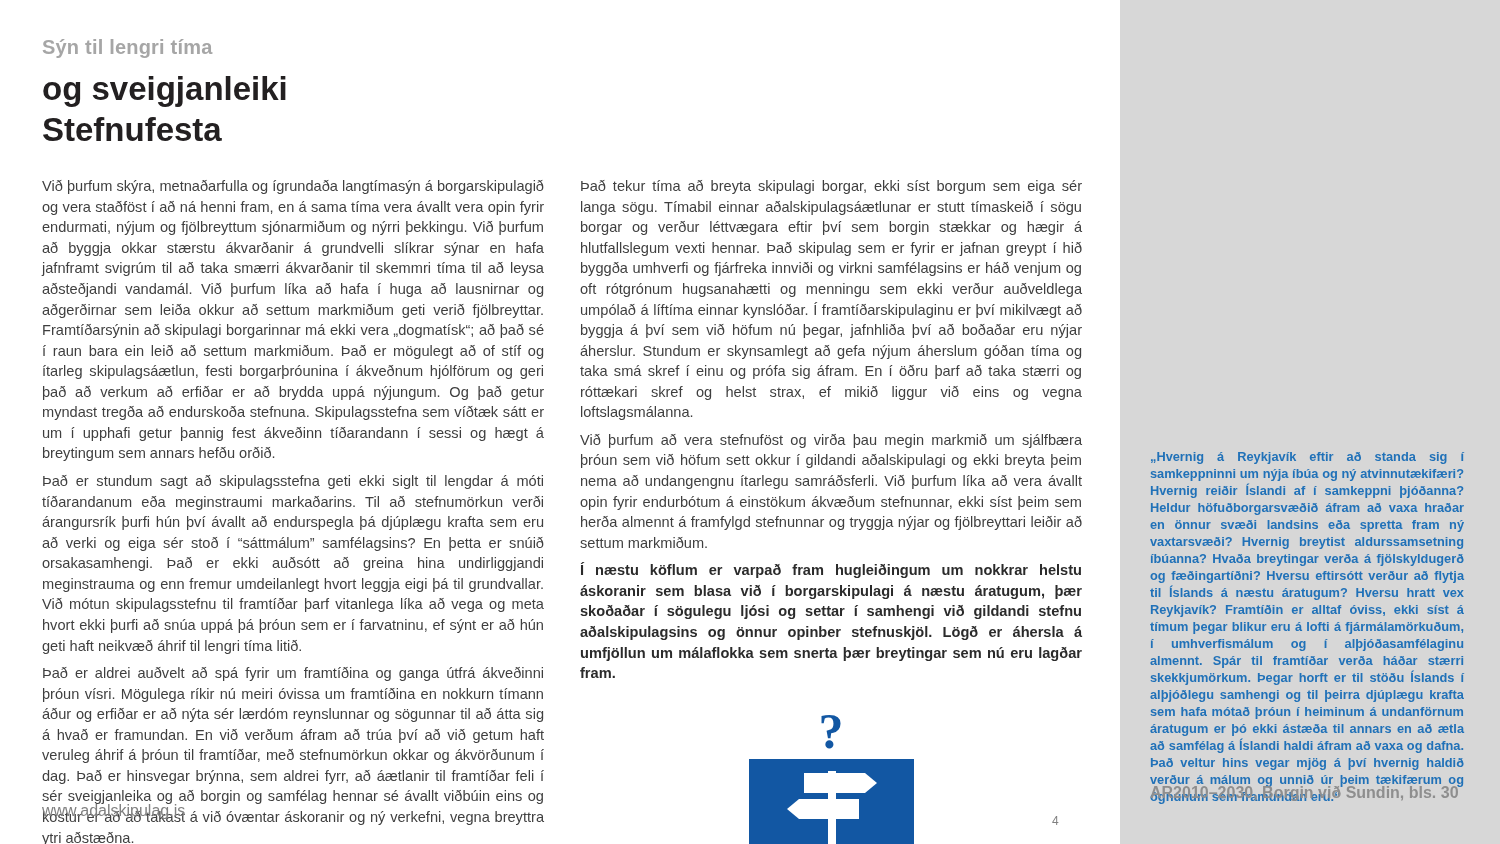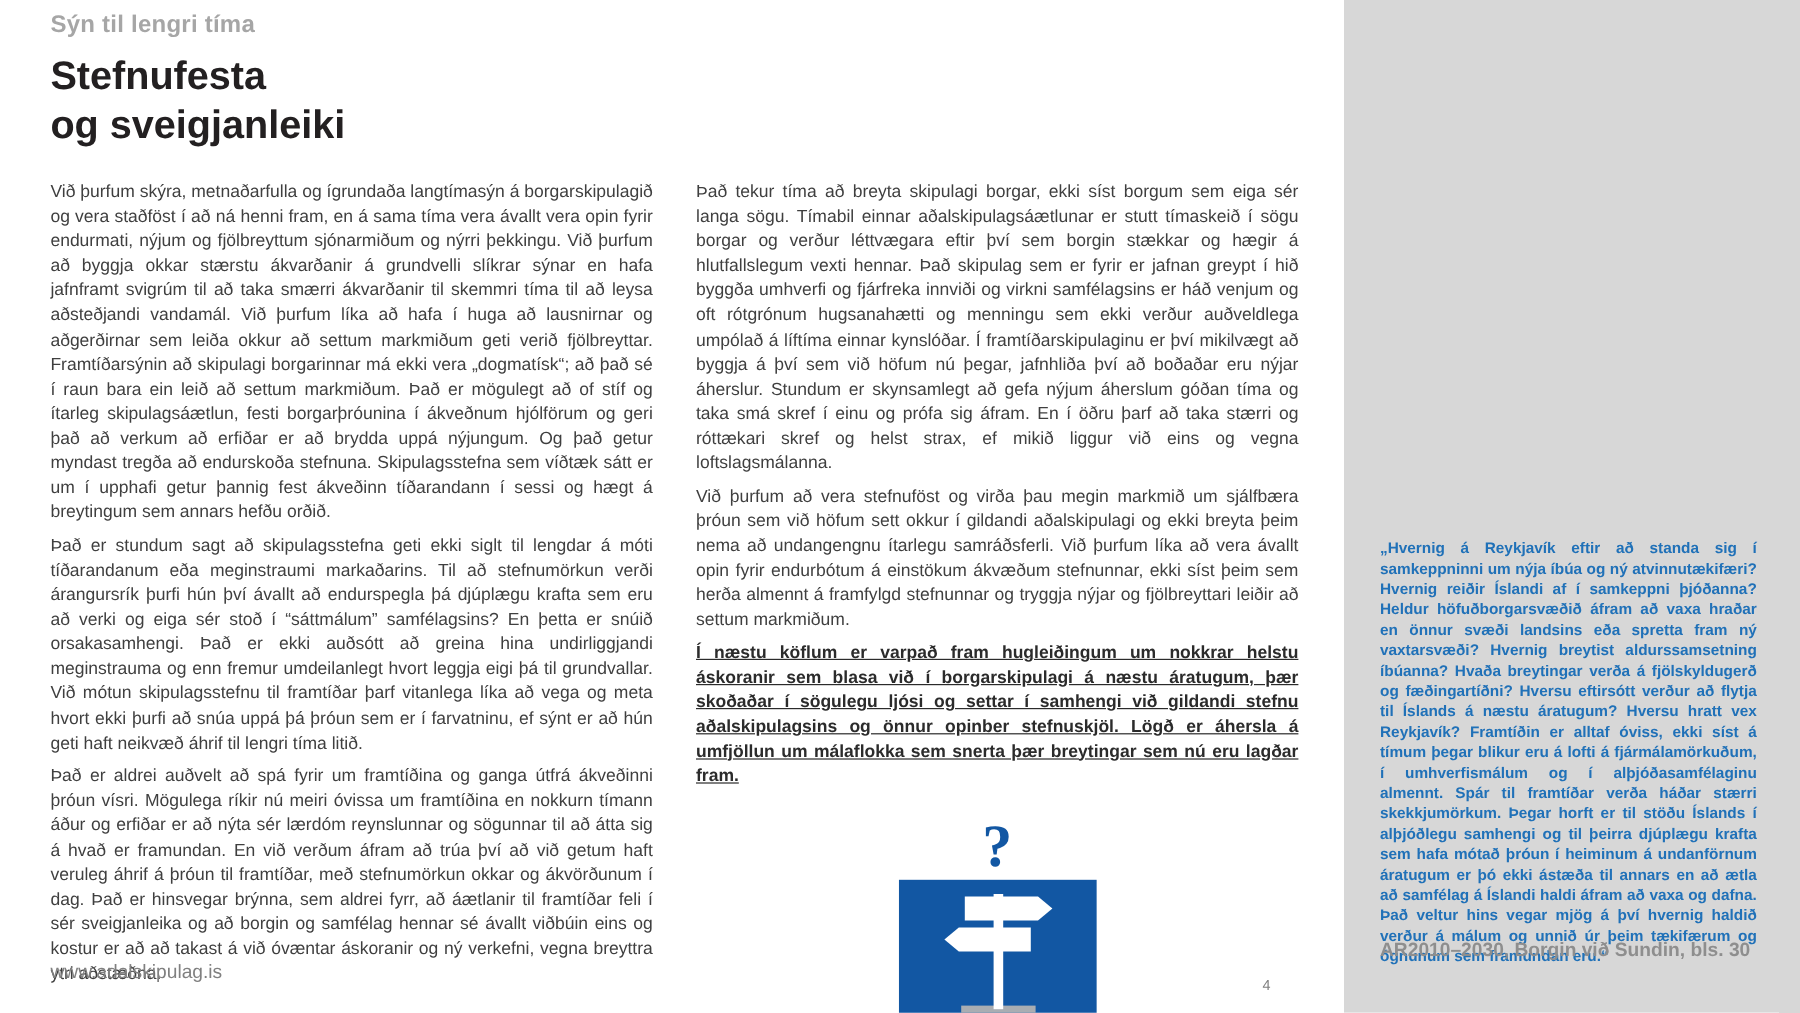--- a/index.html
+++ b/index.html
@@ -13,27 +13,27 @@
     --attr_gray:#8e8e8e;
   }
   *{box-sizing:border-box;}
   html,body{margin:0;padding:0;}
   body{
     width:1500px;height:844px;position:relative;overflow:hidden;
     background:#ffffff;
     font-family:"Liberation Sans", sans-serif;
   }
   .main{position:absolute;left:0;top:0;width:1120px;height:844px;}
-  .header{margin:10px 0 0 42px;}
+  .header{margin:36px 0 0 42px;}
   .eyebrow{font-size:20px;font-weight:bold;color:var(--muted_gray);letter-spacing:0.2px;}
   .title{font-size:33px;font-weight:bold;color:var(--title_color);line-height:1.23;margin-top:10px;}
   .columns{display:flex;gap:36px;margin:26px 0 0 42px;width:1040px;}
   .col{width:502px;font-size:14.6px;line-height:1.41;color:var(--body_color);text-align:justify;}
   .col p{margin:0 0 7px 0;}
-  .bold-para{font-weight:bold;color:#2b2b2b;text-decoration:underline;}
+  .bold-para{font-weight:bold;color:#2b2b2b;}
   .icon-block{margin-top:22px;display:flex;flex-direction:column;align-items:center;width:100%;}
   .qmark{color:var(--icon_blue);font-size:50px;font-weight:bold;line-height:1;margin-bottom:3px;font-family:"Liberation Serif", serif;}
   .signpost-square .sq{fill:var(--icon_blue);}
   .footer-url{position:absolute;left:42px;bottom:24px;font-size:16px;color:var(--footer_gray);}
   .page-num{position:absolute;left:1052px;bottom:16px;font-size:12px;color:var(--footer_gray);}
   .sidebar{position:absolute;left:1120px;top:0;width:380px;height:844px;background:var(--sidebar_bg);}
   .quote{
     position:absolute;left:30px;top:426px;width:314px;
     font-size:12.8px;font-weight:bold;color:var(--quote_blue);
     line-height:1.33;text-align:justify;margin-top:22px;
@@ -44,22 +44,22 @@
   }
 </style>
 </head>
 <body>
 
 <div class="main">
 
   <div class="header">
     <div class="eyebrow">Sýn til lengri tíma</div>
     <div class="title">
+      <div>og sveigjanleiki</div>
       <div>Stefnufesta</div>
-      <div>og sveigjanleiki</div>
     </div>
   </div>
 
   <div class="columns">
     <div class="col">
       <p>Við þurfum skýra, metnaðarfulla og ígrundaða langtímasýn á borgarskipulagið og vera staðföst í að ná henni fram,  en á sama tíma vera ávallt vera opin fyrir endurmati, nýjum og fjölbreyttum sjónarmiðum og nýrri þekkingu. Við þurfum að byggja okkar stærstu ákvarðanir á grundvelli slíkrar sýnar en hafa jafnframt svigrúm til að taka smærri ákvarðanir til skemmri tíma til að leysa aðsteðjandi vandamál. Við þurfum líka að hafa í huga að lausnirnar og aðgerðirnar sem leiða okkur að settum markmiðum geti verið fjölbreyttar. Framtíðarsýnin að skipulagi borgarinnar má ekki vera „dogmatísk“; að það sé í raun bara ein leið að settum markmiðum. Það er mögulegt að of stíf og ítarleg skipulagsáætlun, festi borgarþróunina í ákveðnum hjólförum og geri það að verkum að erfiðar er að brydda uppá nýjungum. Og það getur myndast tregða að endurskoða stefnuna. Skipulagsstefna sem víðtæk sátt er um í upphafi getur þannig fest ákveðinn tíðarandann í sessi og hægt á breytingum sem annars hefðu orðið.</p>
       <p>Það er stundum sagt að skipulagsstefna geti ekki siglt til lengdar á móti tíðarandanum eða meginstraumi markaðarins. Til að stefnumörkun verði árangursrík þurfi hún því ávallt að endurspegla þá djúplægu krafta sem eru að verki og eiga sér stoð  í “sáttmálum” samfélagsins? En þetta er snúið orsakasamhengi. Það er ekki auðsótt að greina hina undirliggjandi meginstrauma og enn fremur umdeilanlegt hvort leggja eigi þá til grundvallar. Við mótun skipulagsstefnu til framtíðar þarf vitanlega líka að vega og meta hvort ekki þurfi að snúa uppá þá þróun sem er í farvatninu, ef sýnt er að hún geti haft neikvæð áhrif til lengri tíma litið.</p>
       <p>Það er aldrei auðvelt að spá fyrir um framtíðina og ganga útfrá ákveðinni þróun vísri. Mögulega ríkir nú meiri óvissa um framtíðina en nokkurn tímann áður og erfiðar er að nýta sér lærdóm reynslunnar og sögunnar til að átta sig á hvað er framundan. En við verðum áfram að trúa því að við getum haft veruleg áhrif á þróun til framtíðar, með stefnumörkun okkar og ákvörðunum í dag. Það er hinsvegar brýnna, sem aldrei fyrr, að áætlanir til framtíðar feli í sér sveigjanleika og að borgin og samfélag hennar sé ávallt  viðbúin eins og kostur er að að takast á við óvæntar áskoranir og ný verkefni, vegna breyttra ytri aðstæðna.</p>
     </div>
     <div class="col">

